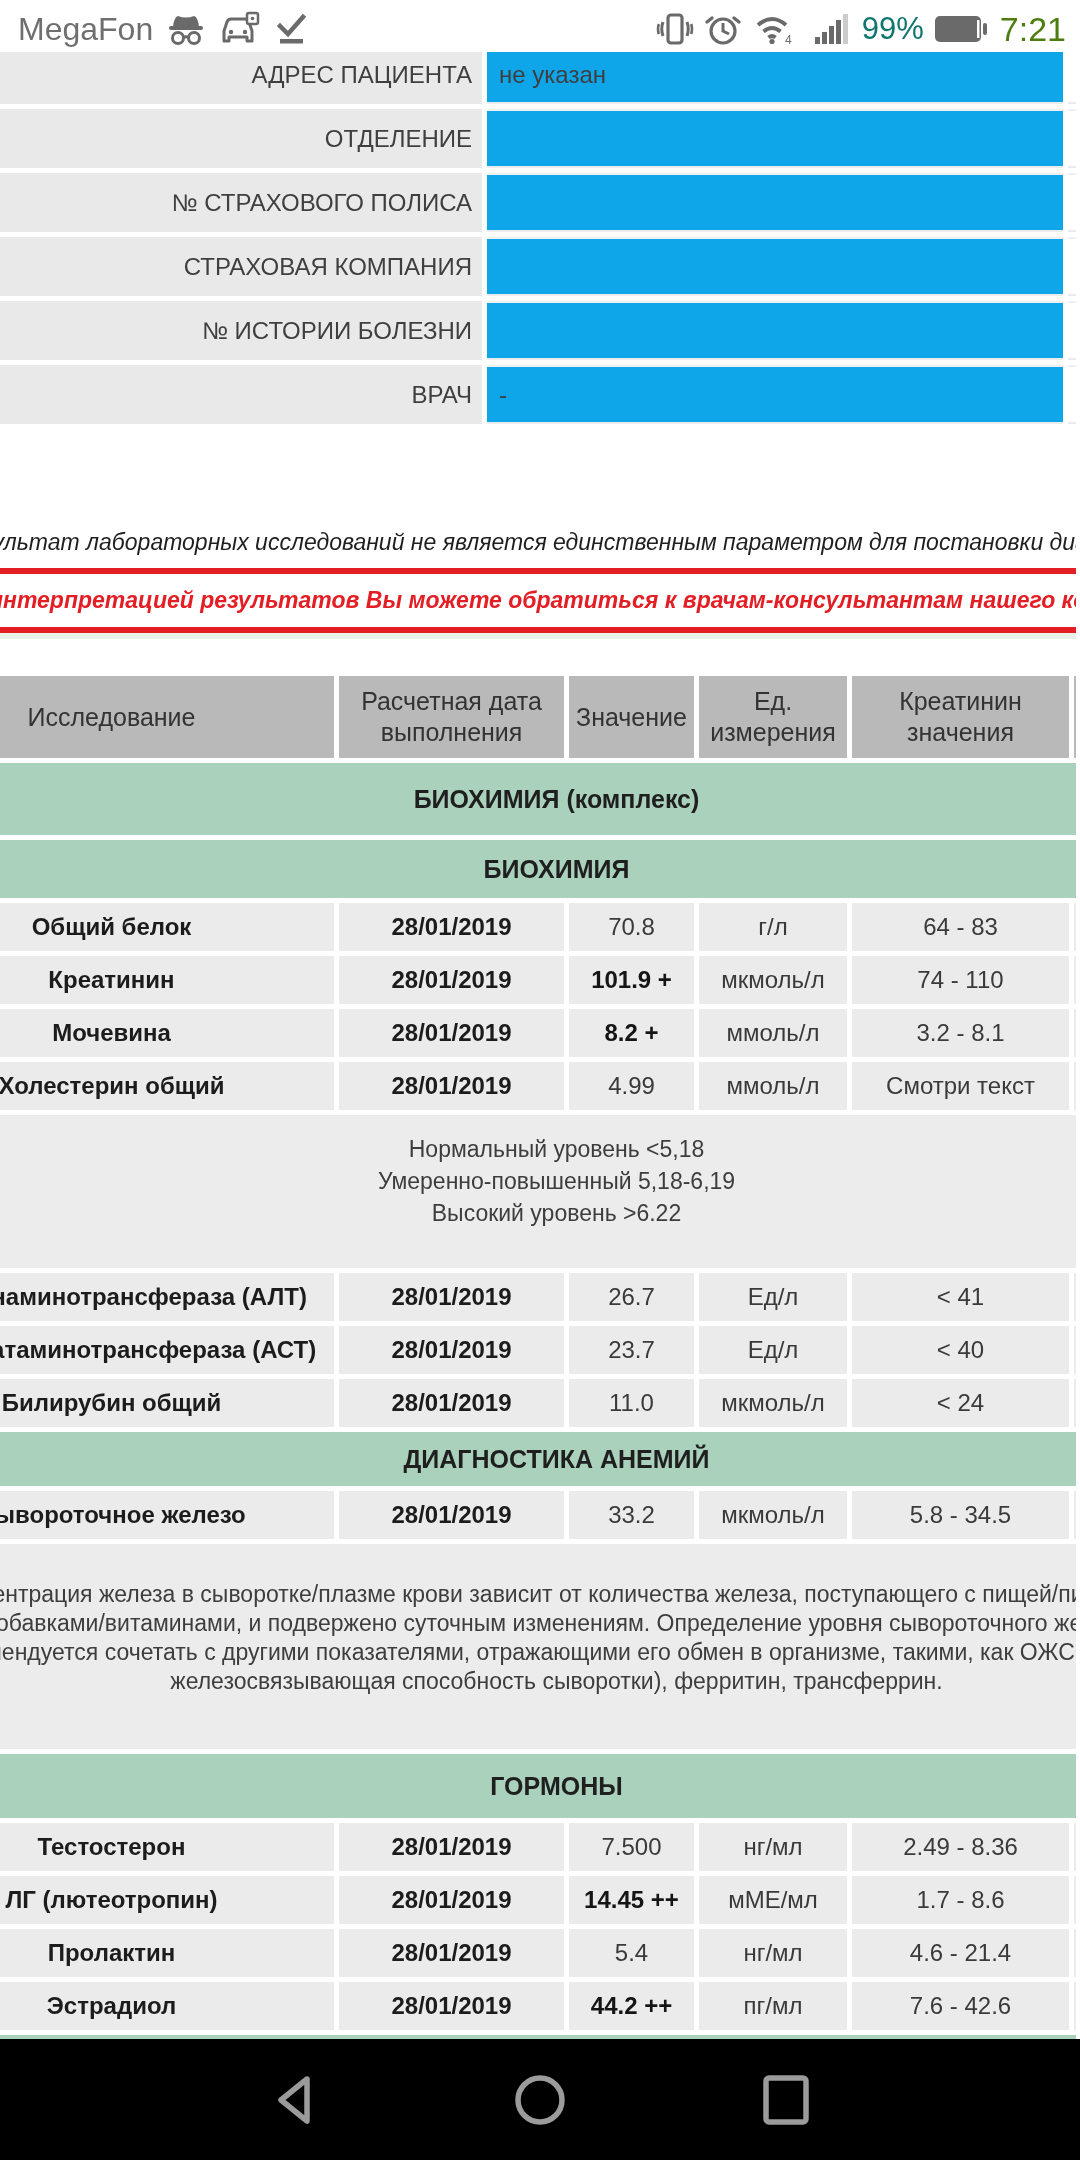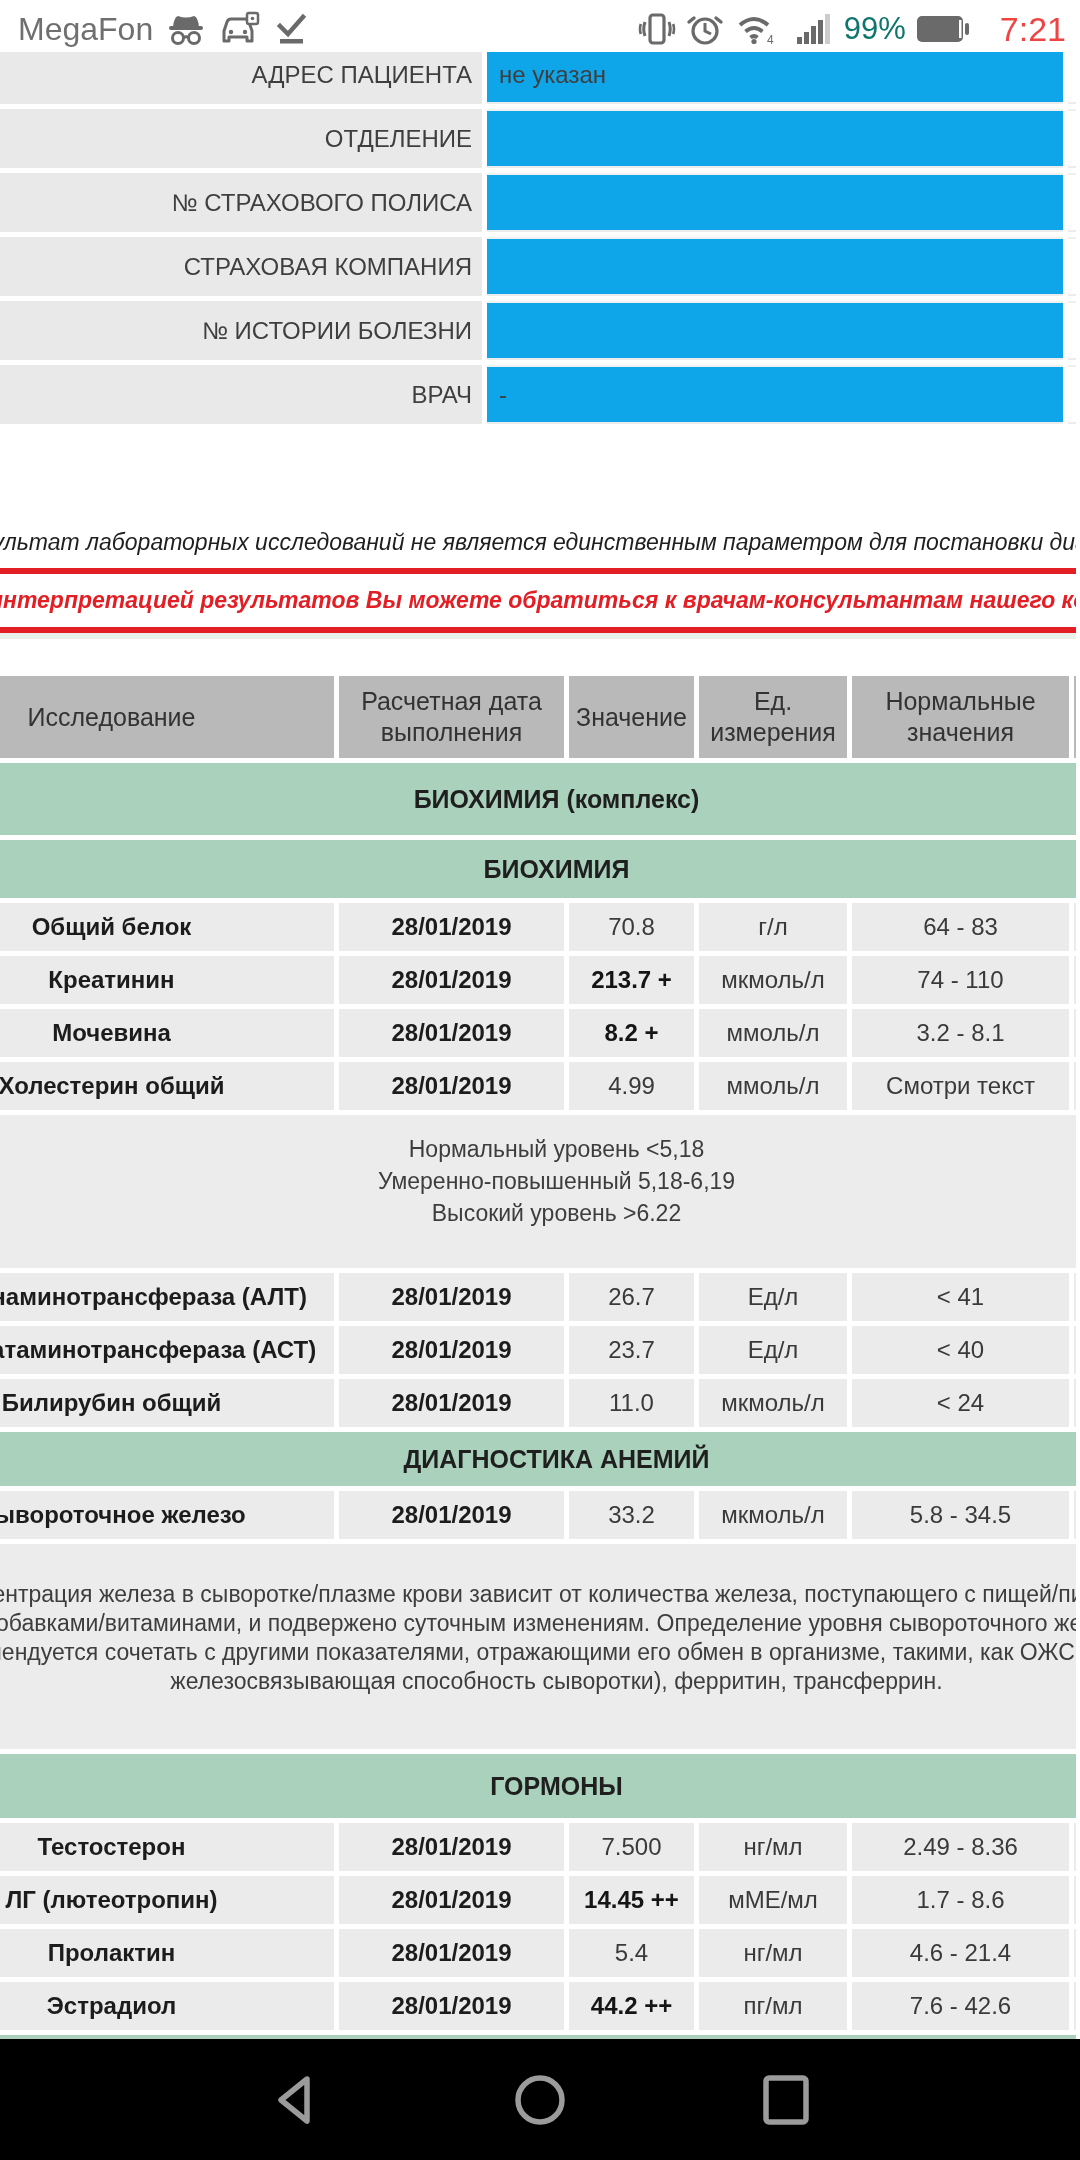--- a/index.html
+++ b/index.html
@@ -6,21 +6,21 @@
   body{width:1080px;height:2160px;overflow:hidden;position:relative;background:#fff;
        font-family:"Liberation Sans",sans-serif;color:#3a3a3a}
 
   
   .status-bar{position:absolute;top:0;left:0;width:1080px;height:52px;background:#fff;z-index:30;
               display:flex;box-sizing:border-box;padding:6px 14px 0 18px}
   .sb-left{display:flex;align-items:center;gap:12px}
   .carrier{font-size:32px;color:#6f6f6f}
   .sb-right{margin-left:auto;display:flex;align-items:center;gap:9px}
   .sb-num{font-size:31px;color:#0f766e}
-  .time{font-size:34px;color:#ef4444;margin-left:20px}
+  .time{font-size:34px;color:#4d7c0f;margin-left:2px}
   .sb-ico{display:block}
 
   
   .content{position:absolute;top:52px;left:0;width:1076px;height:1987px;overflow:hidden;background:#fff}
   .shift{width:1345px;margin-left:-116px}
 
   table{border-collapse:separate;border-spacing:5px;table-layout:fixed;width:1345px}
 
   
   .info-table{margin-top:-12px}
@@ -174,21 +174,21 @@
         <col style="width:148px">
           <col style="width:217px">
           <col style="width:150px">
       </colgroup>
       <thead id="results-head">
           <tr>
             <th class="h-name">Исследование</th>
             <th>Расчетная дата выполнения</th>
             <th>Значение</th>
             <th>Ед. измерения</th>
-            <th>Нормальные значения</th>
+            <th>Креатинин значения</th>
             <th></th>
           </tr>
         </thead>
       <tbody id="results-body">
           <tr class="section">
             <td colspan="6" style="height: 70px;">БИОХИМИЯ (комплекс)</td>
           </tr>
           <tr class="section">
             <td colspan="6" style="height: 56px;">БИОХИМИЯ</td>
           </tr>
@@ -196,21 +196,21 @@
             <td class="c-name">Общий белок</td>
             <td class="c-date">28/01/2019</td>
             <td class="c-val">70.8</td>
             <td class="c-unit">г/л</td>
             <td class="c-norm">64 - 83</td>
             <td class="c-sliver"></td>
           </tr>
           <tr class="result">
             <td class="c-name">Креатинин</td>
             <td class="c-date">28/01/2019</td>
-            <td class="c-val flagged">213.7 +</td>
+            <td class="c-val flagged">101.9 +</td>
             <td class="c-unit">мкмоль/л</td>
             <td class="c-norm">74 - 110</td>
             <td class="c-sliver"></td>
           </tr>
           <tr class="result">
             <td class="c-name">Мочевина</td>
             <td class="c-date">28/01/2019</td>
             <td class="c-val flagged">8.2 +</td>
             <td class="c-unit">ммоль/л</td>
             <td class="c-norm">3.2 - 8.1</td>

